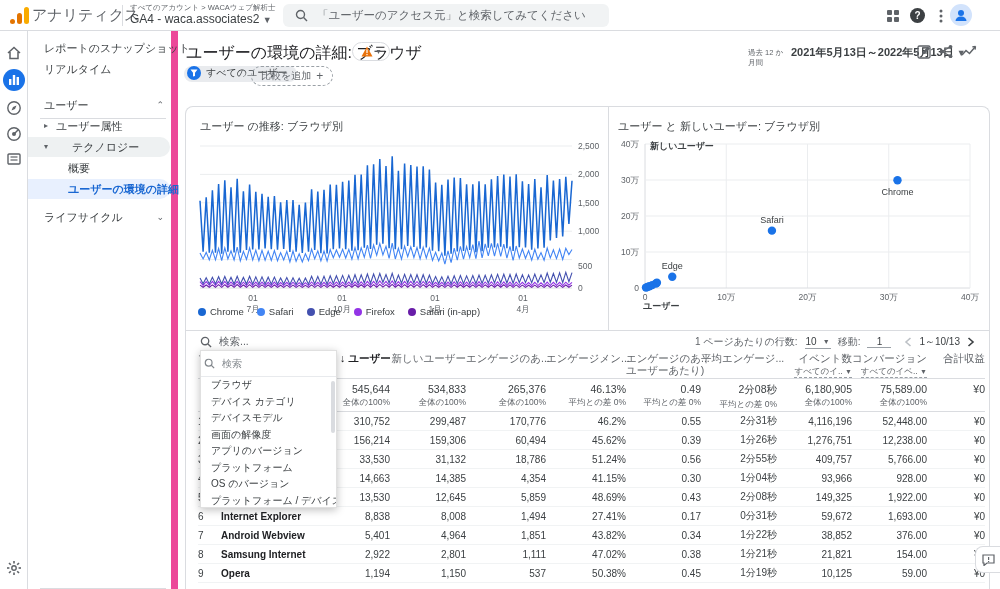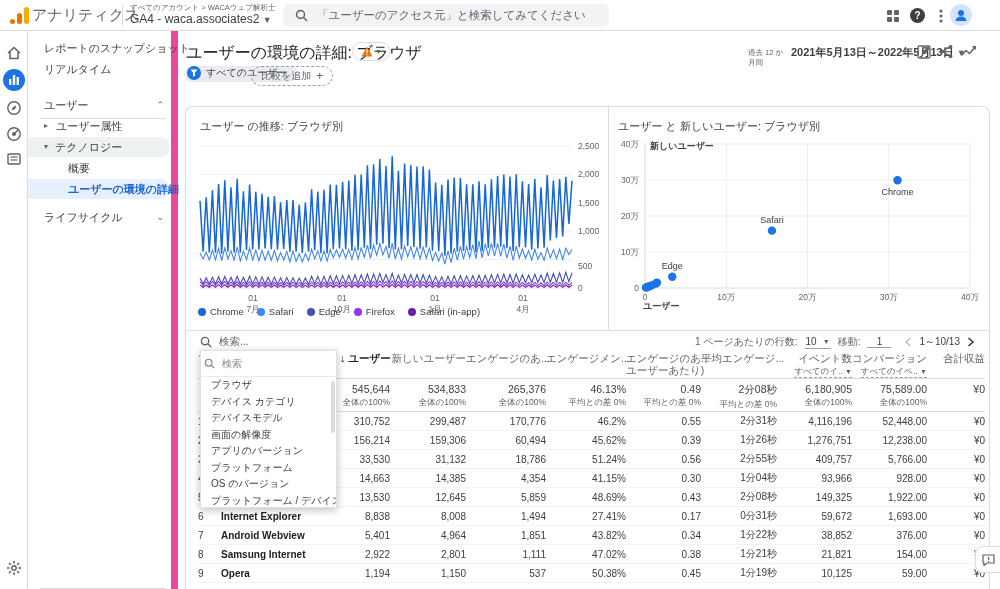--- a/index.html
+++ b/index.html
@@ -203,21 +203,21 @@
     </svg>
   </div>
 </div>
 
 <div id="sidebar">
   <div class="nav" style="top:7px;"><span class="pad">レポートのスナップショット</span></div>
   <div class="nav" style="top:28px;"><span class="pad">リアルタイム</span></div>
   <div id="side-divider1"></div>
   <div class="nav" style="top:64px;"><span class="pad">ユーザー</span><span class="nav-caret">⌃</span></div>
   <div class="nav" style="top:85px;"><span class="nav-tri" style="left:16px;">▸</span><span style="padding-left:28px;">ユーザー属性</span></div>
-  <div class="nav" id="nav-tech" style="top:106px;"><span class="nav-tri" style="left:16px;">▾</span><span style="padding-left:27px;">テクノロジー</span></div>
+  <div class="nav" id="nav-tech" style="top:106px;"><span class="nav-tri" style="left:16px;">▾</span><span style="padding-left:44px;">テクノロジー</span></div>
   <div class="nav" style="top:127px;"><span style="padding-left:40px;">概要</span></div>
   <div class="nav" id="nav-detail" style="top:148px;"><span style="padding-left:40px;">ユーザーの環境の詳細</span></div>
   <div class="nav" style="top:176px;"><span class="pad">ライフサイクル</span><span class="nav-caret">⌄</span></div>
   <div id="side-divider2"></div>
 </div>
 <div id="collapse-btn">
   <svg width="9" height="11" viewBox="0 0 9 11">
       <path d="M7 1 L2.5 5.5 L7 10" fill="none" stroke="#3c4043" stroke-width="1.6"></path>
     </svg>
 </div>

